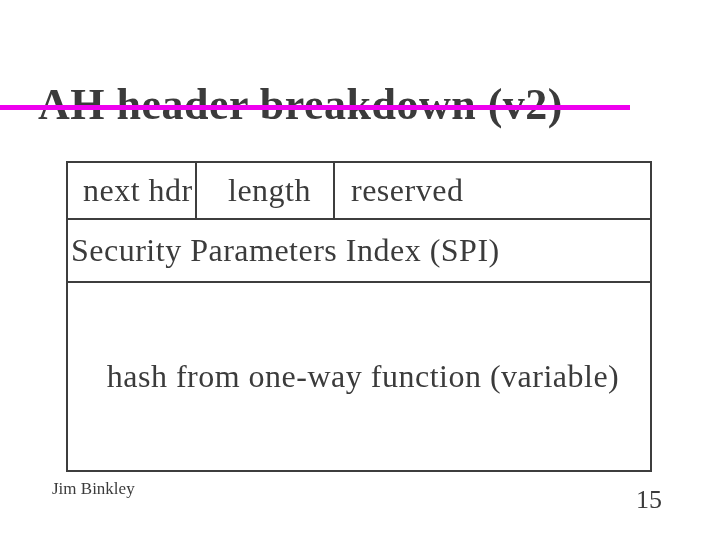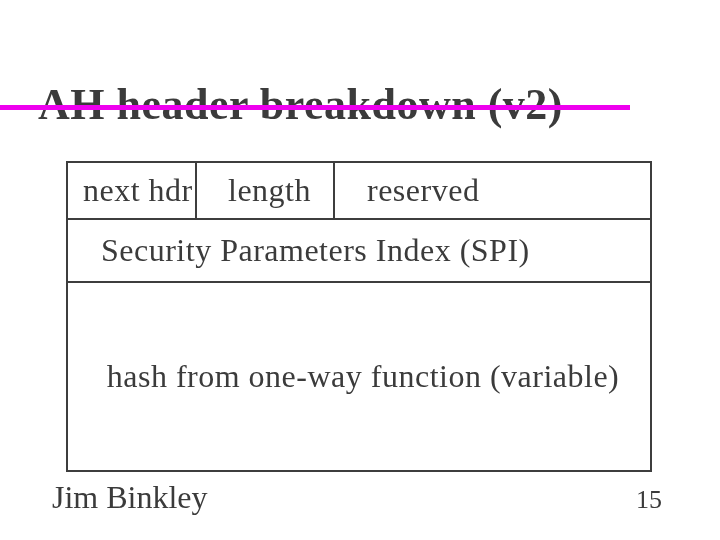--- a/index.html
+++ b/index.html
@@ -70,37 +70,35 @@
     padding-left: 15px;
   }
   .cell-length {
     width: 138px;
     border-right: 2px solid #3d3d3d;
     padding-left: 31px;
   }
   .cell-reserved {
     flex: 1 1 auto;
     padding-left: 16px;
-    margin-left: 16px;
   }
   .cell-wide {
     flex: 1 1 auto;
     padding-left: 3px;
-    margin-left: 30px;
   }
   .cell-centered {
     flex: 1 1 auto;
     justify-content: center;
     padding-left: 8px;
   }
   .footer-author {
     position: absolute;
     left: 52px;
     top: 479px;
-    font-size: 32px;
+    font-size: 17px;
     white-space: nowrap;
   }
   .footer-page-number {
     position: absolute;
     left: 636px;
     top: 485px;
     width: 100px;
     font-size: 26px;
     text-align: left;
   }

